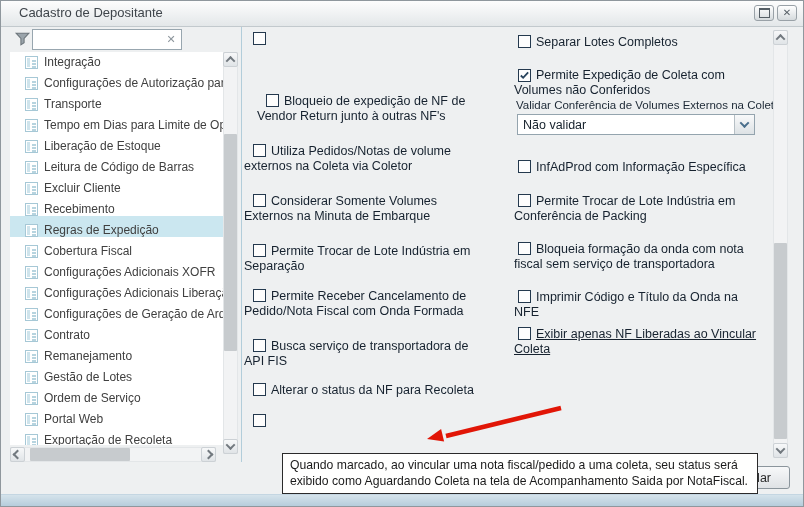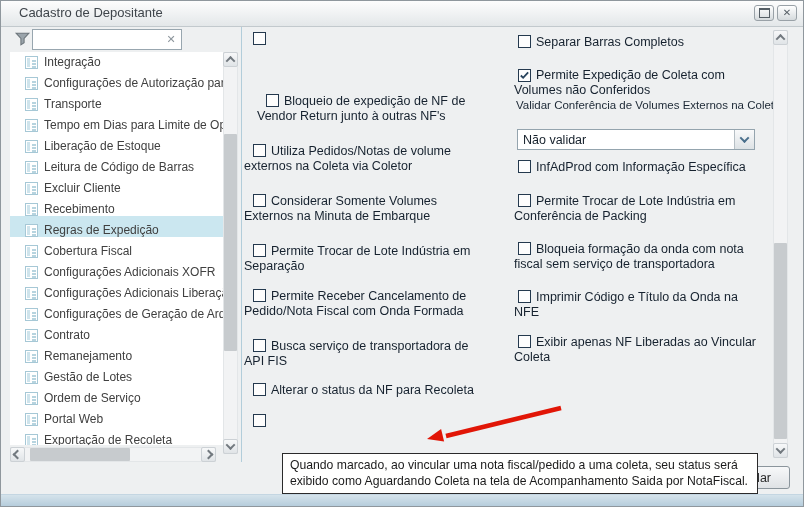--- a/index.html
+++ b/index.html
@@ -211,44 +211,44 @@
 Externos na Minuta de Embarque</span></label>
   <label class="opt" style="left:243px;top:242px;width:242px;"><span class="cb"></span><span class="opt-label">Permite Trocar de Lote Indústria em
 Separação</span></label>
   <label class="opt" style="left:243px;top:287px;width:242px;"><span class="cb"></span><span class="opt-label">Permite Receber Cancelamento de
 Pedido/Nota Fiscal com Onda Formada</span></label>
   <label class="opt" style="left:243px;top:337px;width:242px;"><span class="cb"></span><span class="opt-label">Busca serviço de transportadora de
 API FIS</span></label>
   <label class="opt" style="left:243px;top:381px;width:242px;"><span class="cb"></span><span class="opt-label">Alterar o status da NF para Recoleta</span></label>
   <label class="opt" style="left:243px;top:412px;width:242px;"><span class="cb"></span></label>
 
-  <label class="opt rightcol" style="left:513px;top:33px;width:256px;"><span class="cb"></span><span class="opt-label">Separar Barras Completos</span></label>
+  <label class="opt rightcol" style="left:513px;top:33px;width:256px;"><span class="cb"></span><span class="opt-label">Separar Lotes Completos</span></label>
   <label class="opt rightcol" style="left:513px;top:67px;width:256px;"><span class="cb checked">
         <svg width="11" height="11" viewBox="0 0 12 12">
           <path d="M2 6 L4.5 8.5 L10 2.5" stroke="#27425c" stroke-width="2" fill="none"></path>
         </svg>
       </span><span class="opt-label">Permite Expedição de Coleta com
 Volumes não Conferidos</span></label>
 
   <span class="field-label" style="left:515px;top:98px;">Validar Conferência de Volumes Externos na Coleta:</span>
-  <div class="select" style="left:516px;top:113px;width:238px;height:21px;margin-top:15px;">
+  <div class="select" style="left:516px;top:113px;width:238px;height:21px;">
     <span class="val">Não validar</span>
     <span class="dd-btn">
         <span class="chev down"></span>
       </span>
   </div>
 
   <label class="opt rightcol" style="left:513px;top:158px;width:256px;"><span class="cb"></span><span class="opt-label">InfAdProd com Informação Específica</span></label>
   <label class="opt rightcol" style="left:513px;top:192px;width:256px;"><span class="cb"></span><span class="opt-label">Permite Trocar de Lote Indústria em
 Conferência de Packing</span></label>
   <label class="opt rightcol" style="left:513px;top:240px;width:256px;"><span class="cb"></span><span class="opt-label">Bloqueia formação da onda com nota
 fiscal sem serviço de transportadora</span></label>
   <label class="opt rightcol" style="left:513px;top:288px;width:256px;"><span class="cb"></span><span class="opt-label">Imprimir Código e Título da Onda na
 NFE</span></label>
-  <label class="opt rightcol" style="left:513px;top:333px;width:256px;"><span class="cb"></span><span class="opt-label">Exibir apenas NF Liberadas ao Vincular
+  <label class="opt rightcol" style="left:513px;top:325px;width:256px;text-decoration:underline;"><span class="cb"></span><span class="opt-label">Exibir apenas NF Liberadas ao Vincular
 Coleta</span></label>
 
   <div class="sb-track-v" style="left:772px;top:29px;height:428px;"></div>
   <div class="sb-btn" style="left:772px;top:29px;">
       <span class="chev up"></span>
     </div>
   <div class="sb-thumb-v" style="left:773px;top:242px;height:196px;"></div>
   <div class="sb-btn" style="left:772px;top:442px;">
       <span class="chev down"></span>
     </div>

